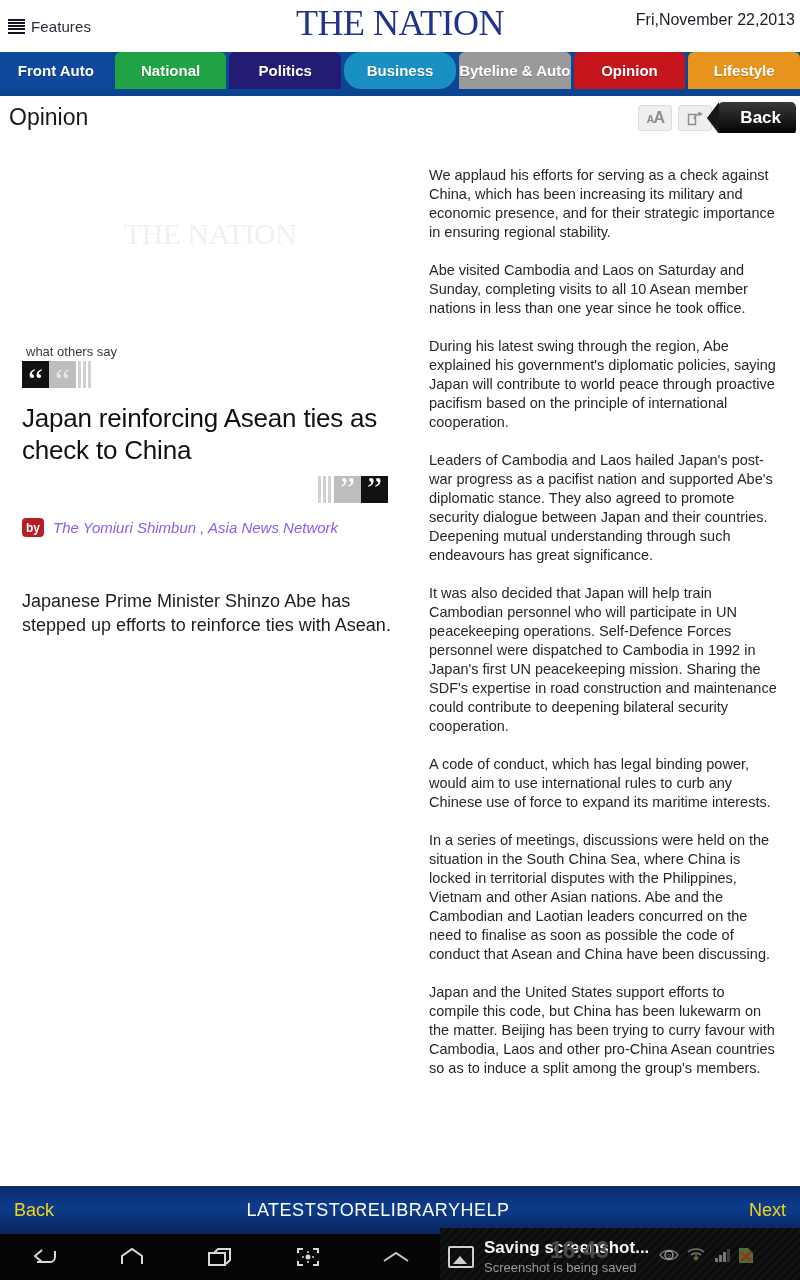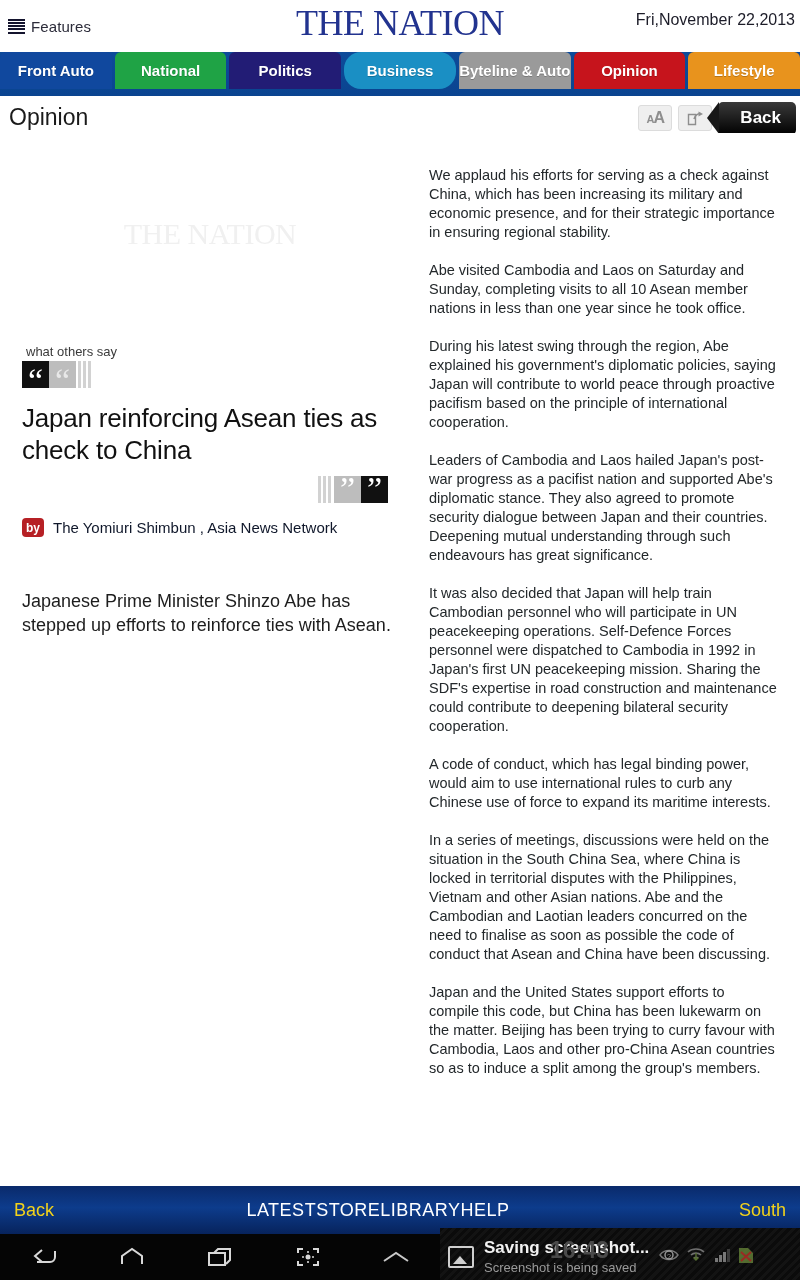--- a/index.html
+++ b/index.html
@@ -237,21 +237,21 @@
   }
   .by-badge {
     width: 22px; height: 19px;
     background: #b62025;
     color: #ffffff;
     font-size: 12px; font-weight: bold;
     display: flex; align-items: center; justify-content: center;
     border-radius: 4px;
   }
   .byline-text {
-    font-size: 15px; color: #0f172a;
+    font-size: 15px; color: #8b5cf6; font-style: italic;
   }
 
   .lead {
     margin-top: 52px;
     font-size: 18px;
     line-height: 24px;
     color: #1d1d1d;
   }
 
   .body-p {
@@ -434,21 +434,21 @@
   </div>
 
   <div class="app-footer">
     <span class="footer-back">Back</span>
     <div class="footer-center">
       <span>LATEST</span>
       <span>STORE</span>
       <span>LIBRARY</span>
       <span>HELP</span>
     </div>
-    <span class="footer-next">South</span>
+    <span class="footer-next">Next</span>
   </div>
 
   <div class="sysbar">
     <div class="sys-nav">
       <div class="sys-btn">
         <svg width="30" height="22" viewBox="0 0 30 22">
           <path d="M26 5 L26 11 A5 5 0 0 1 21 16 L8 16" fill="none" stroke="#d8d8d8" stroke-width="2"></path>
           <path d="M13 10 L6 16 L13 22" fill="none" stroke="#d8d8d8" stroke-width="2" transform="translate(0,-6)"></path>
         </svg>
       </div>

